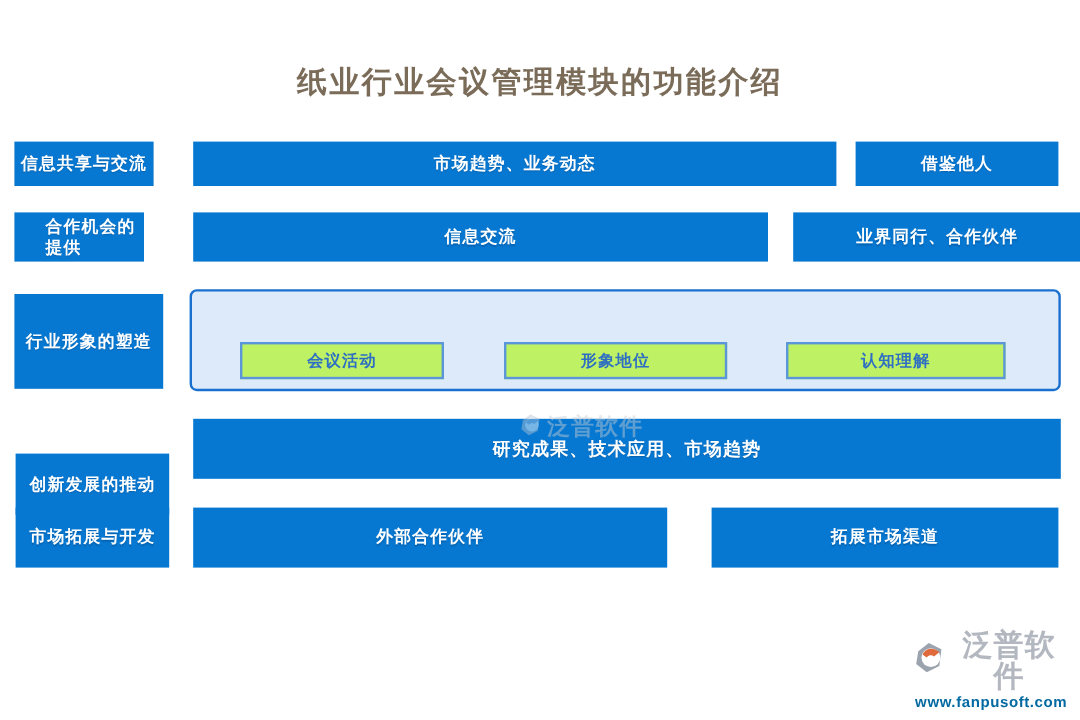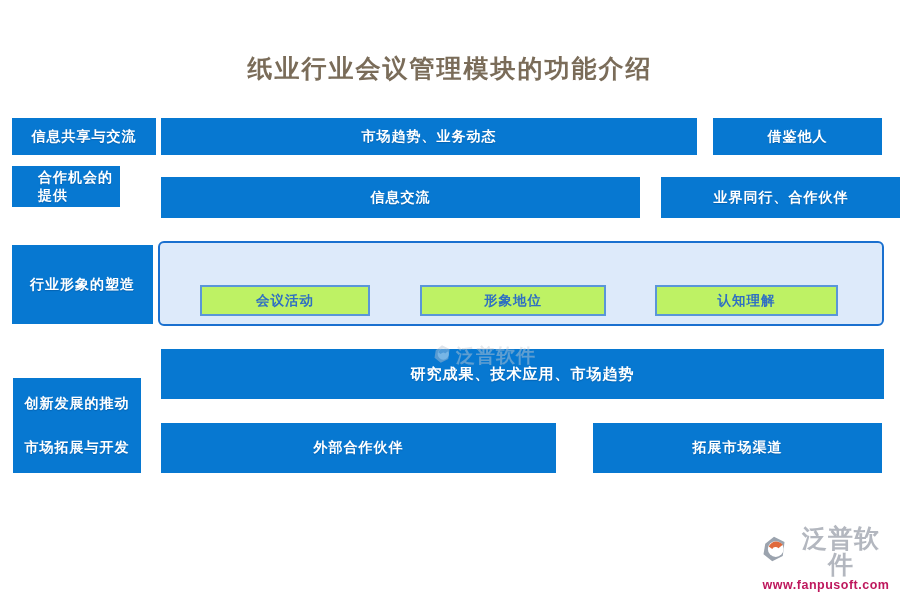--- a/index.html
+++ b/index.html
@@ -41,23 +41,23 @@
     color:#2f6fc3;
     display:flex; align-items:center; justify-content:center;
     font-size:13.5px; font-weight:700;
     letter-spacing:1px;
   }
   .wb-1 { left:40px;  width:170px; }
   .wb-2 { left:260px; width:186px;text-align:center; }
   .wb-3 { left:495px; width:183px; }
 
   
-  .l-1 { left:12px; top:118px; width:144px; height:37px; }
-  .l-2 { left:12px; top:166px; width:108px; height:41px;padding-left:26px; }
-  .l-3 { left:12px; top:245px; width:141px; height:79px; }
+  .l-1 { left:12px; top:118px; width:116px; height:37px; }
+  .l-2 { left:12px; top:177px; width:108px; height:41px;padding-left:26px; }
+  .l-3 { left:12px; top:245px; width:124px; height:79px; }
   .l-4 { left:13px; top:348px; width:128px; height:51px;margin-top:30px; }
   .l-5 { left:13px; top:423px; width:128px; height:50px; }
 
   .r1-a { left:161px; top:118px; width:536px; height:37px; }
   .r1-b { left:713px; top:118px; width:169px; height:37px; }
   .r2-a { left:161px; top:177px; width:479px; height:41px; }
   .r2-b { left:661px; top:177px; width:240px; height:41px; }
   .r4-a { left:161px; top:349px; width:723px; height:50px; font-size:15px; }
   .r5-a { left:161px; top:423px; width:395px; height:50px; }
   .r5-b { left:593px; top:423px; width:289px; height:50px; }
@@ -76,21 +76,21 @@
   .footer-logo {
     position:absolute; right:8px; bottom:8px;
     width:132px; text-align:center;
   }
   .footer-top { display:flex; align-items:center; justify-content:center; gap:2px; }
   .brand-text {
     font-size:25px; font-weight:700; color:#b3b7bf; letter-spacing:1px;
     line-height:1.05;
   }
   .brand-url {
-    font-size:12.5px; color:#be185d; letter-spacing:.5px; margin-top:1px;
+    font-size:12.5px; color:#0369a1; letter-spacing:.5px; margin-top:1px;
     font-weight:700;
   }
 </style>
 </head>
 <body>
 
 <div class="title">纸业行业会议管理模块的功能介绍</div>
 
 <div class="blue-box l-1">信息共享与交流</div>
 <div class="blue-box r1-a">市场趋势、业务动态</div>

